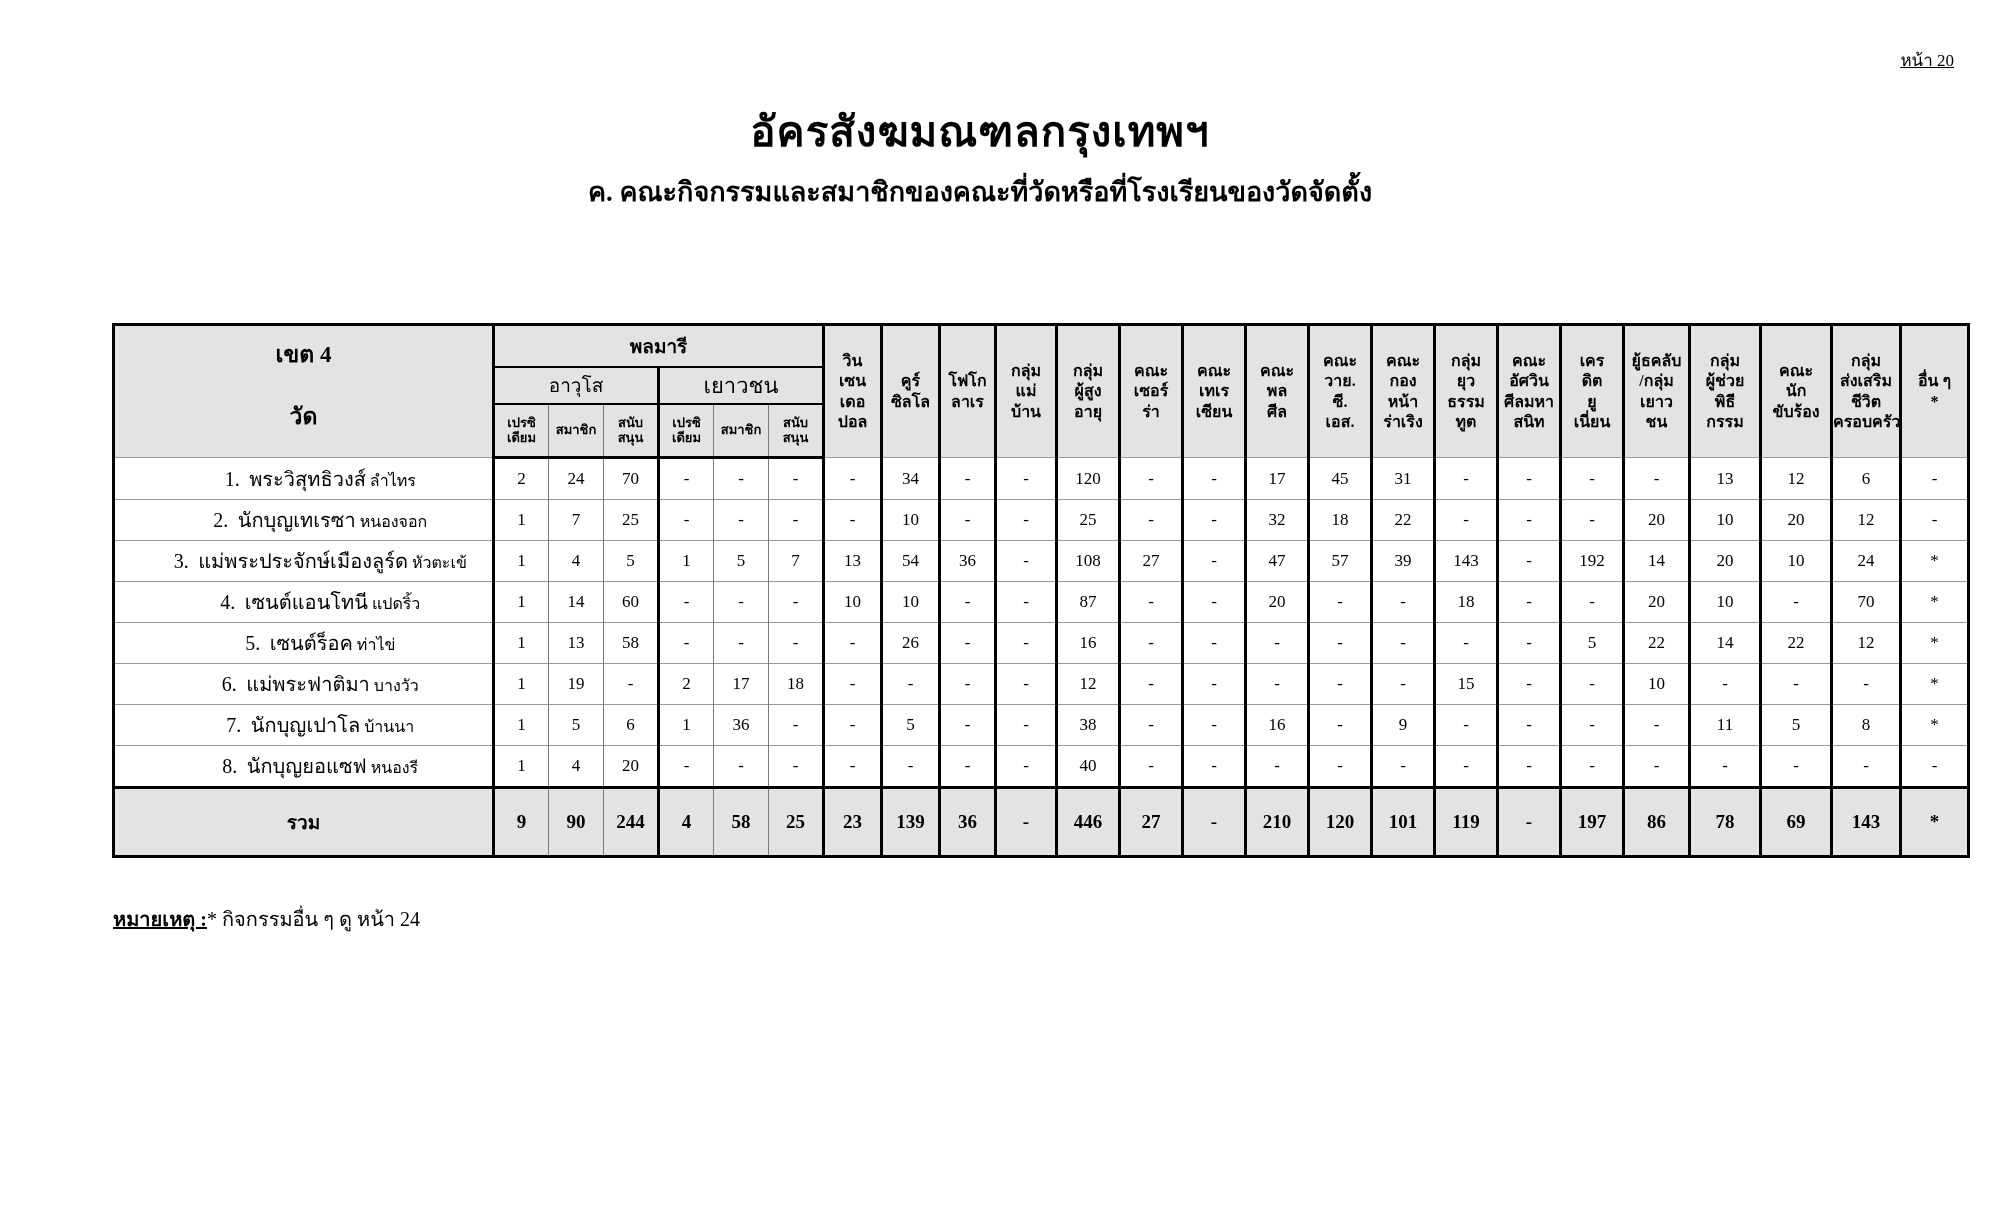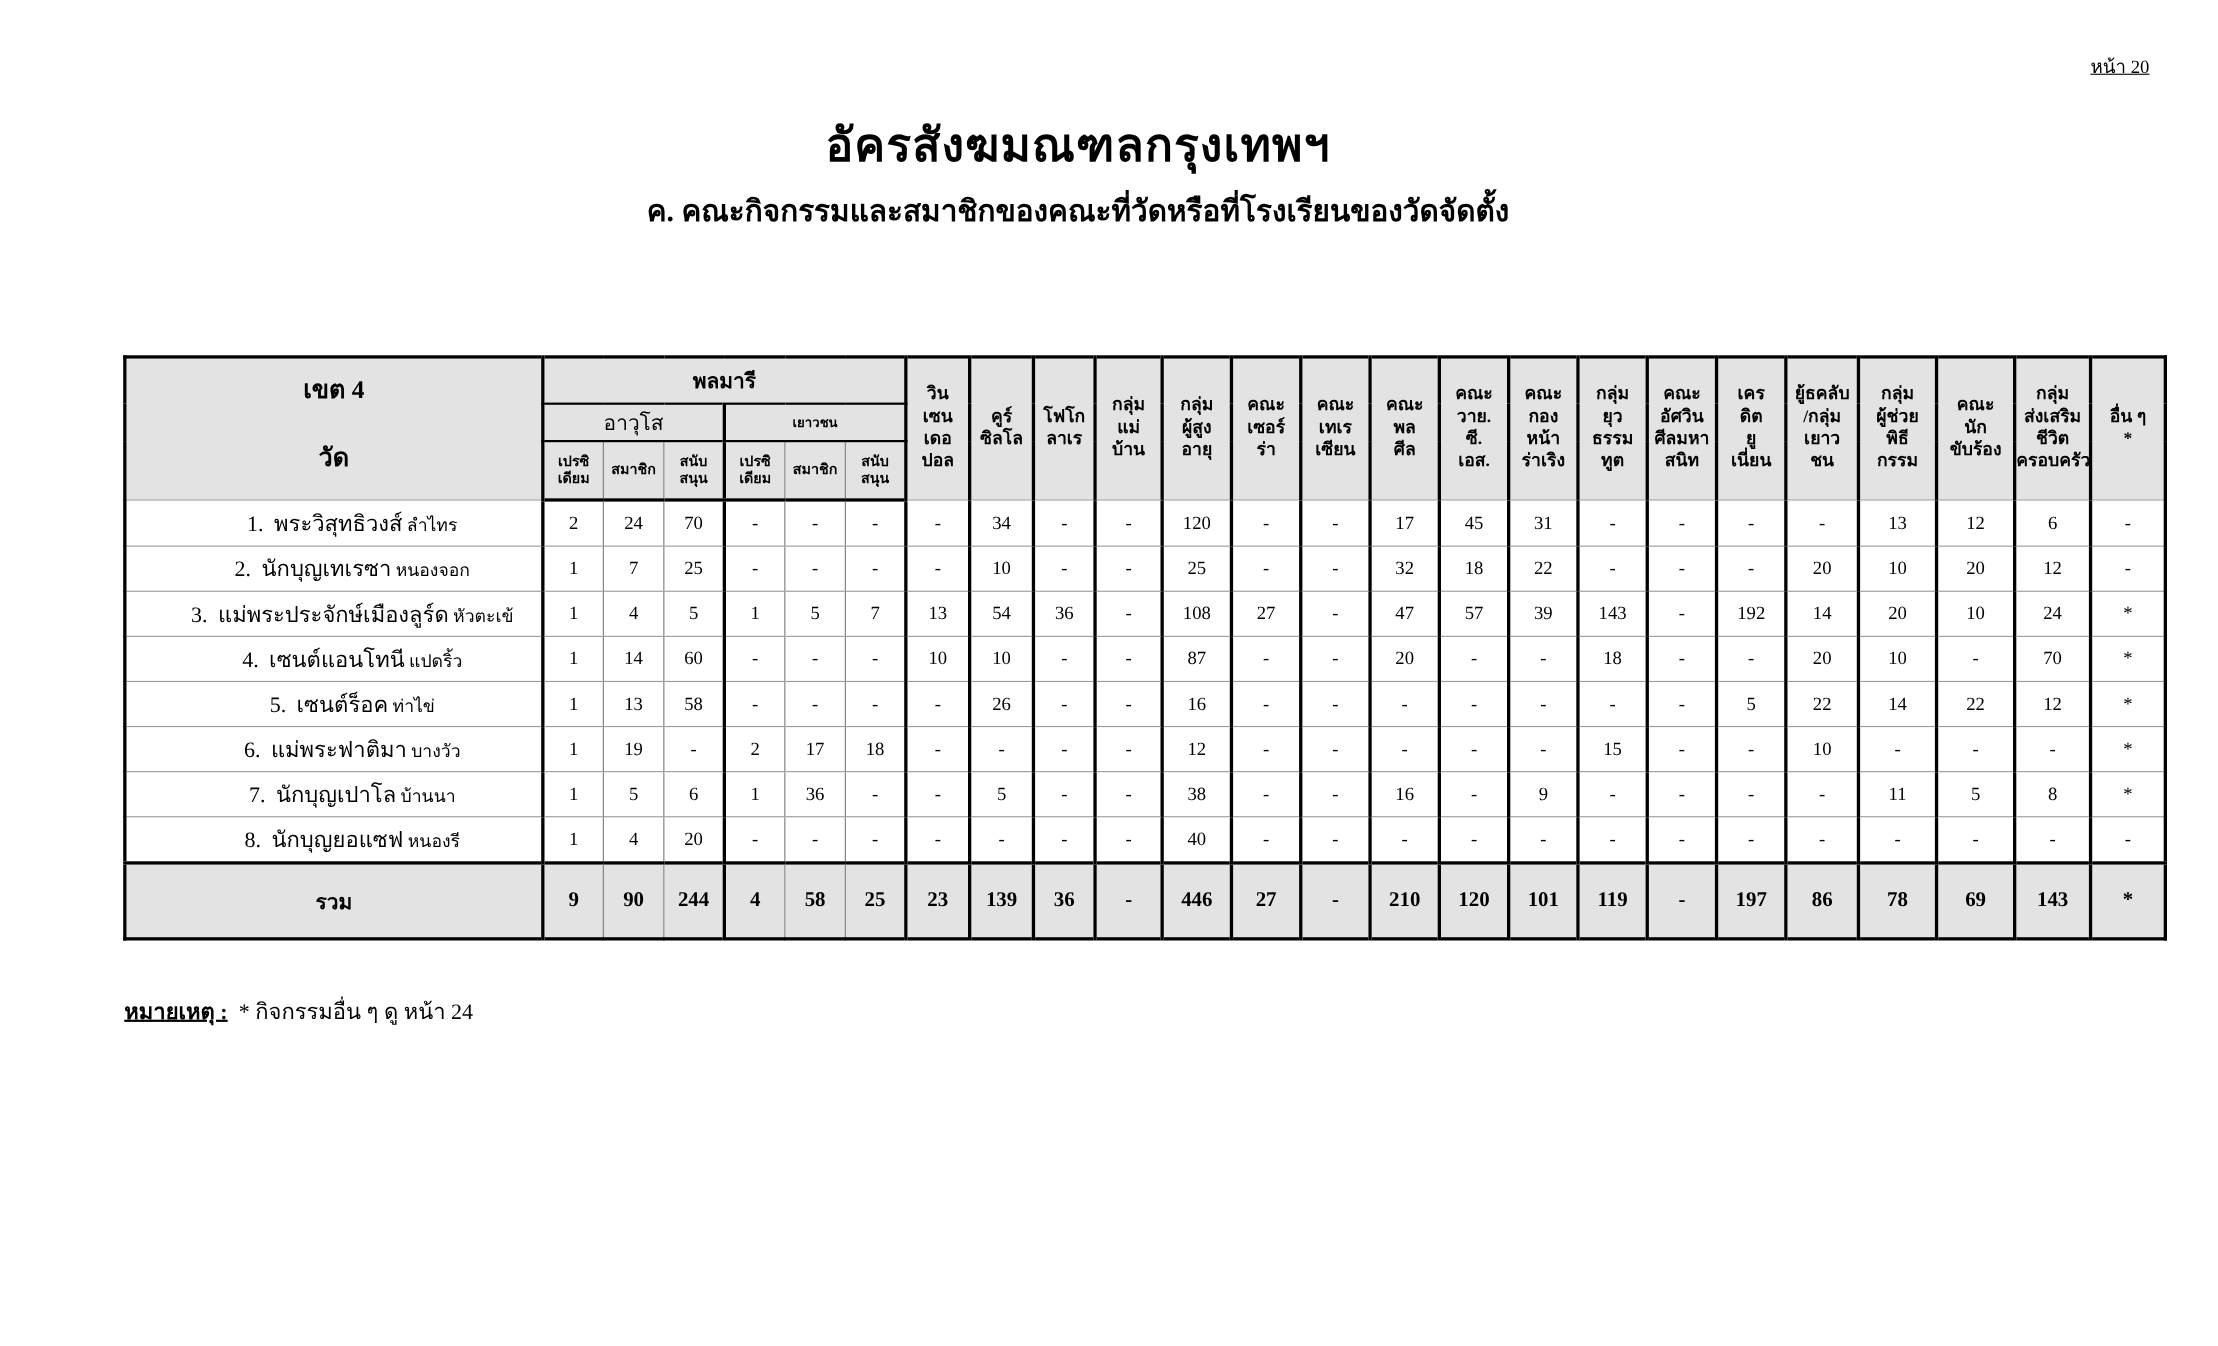--- a/index.html
+++ b/index.html
@@ -32,21 +32,21 @@
   tr.h3 { height:54px; }
   .corner-cell { border-right:3px solid #000; vertical-align:top; }
   .zone-label { font-size:23px; font-weight:bold; margin-top:10px; }
   .col1-label { font-size:23px; font-weight:bold; margin-top:26px; }
   .group-cell { font-size:19px; font-weight:bold; border-bottom:2px solid #000; }
   .act-cell {
     border-left:3px solid #000; font-size:16px; line-height:1.28;
     white-space:pre-line; font-weight:bold;
   }
   .sub-senior { font-size:19px; font-weight:normal; border-bottom:2px solid #000; }
-  .sub-youth  { font-size:12px; font-weight:bold; border-bottom:2px solid #000; border-left:3px solid #000; }
+  .sub-youth  { font-size:22px; font-weight:normal; border-bottom:2px solid #000; border-left:3px solid #000; }
   tr.h3 td {
     font-size:13px; line-height:1.2; white-space:pre-line;
     border-bottom:3px solid #000; font-weight:bold;
   }
   .thin-l { border-left:1px solid #7a7a7a; }
   .med-l  { border-left:3px solid #000; }
   tbody td { height:40px; font-size:17px; border-top:1px solid #9a9a9a; }
   .name-cell {
     text-align:center; border-right:3px solid #000; font-size:20px; padding-left:24px;
     white-space:nowrap;
@@ -55,21 +55,21 @@
   .row-place { font-size:16px; }
   .v-thin  { border-left:1px solid #7a7a7a; }
   .v-thick { border-left:3px solid #000; }
   tr.total-row td {
     border-top:3px solid #000; background:#e3e3e3; font-weight:bold;
     height:66px; font-size:19px;margin-top:12px;
   }
   tr.total-row .name-cell { text-align:center; padding-left:0; }
   .footnote { position:absolute; top:903px; left:113px; font-size:20px; }
   .footnote-label { font-weight:bold; text-decoration:underline; }
-  .footnote-text { margin-left:10px;text-align:right; }
+  .footnote-text { margin-left:0;text-align:right; }
 </style>
 </head>
 <body>
 
 <div class="page-number">หน้า 20</div>
 <div class="title">อัครสังฆมณฑลกรุงเทพฯ</div>
 <div class="subtitle">ค. คณะกิจกรรมและสมาชิกของคณะที่วัดหรือที่โรงเรียนของวัดจัดตั้ง</div>
 
 <div class="table-wrap">
 <table>

